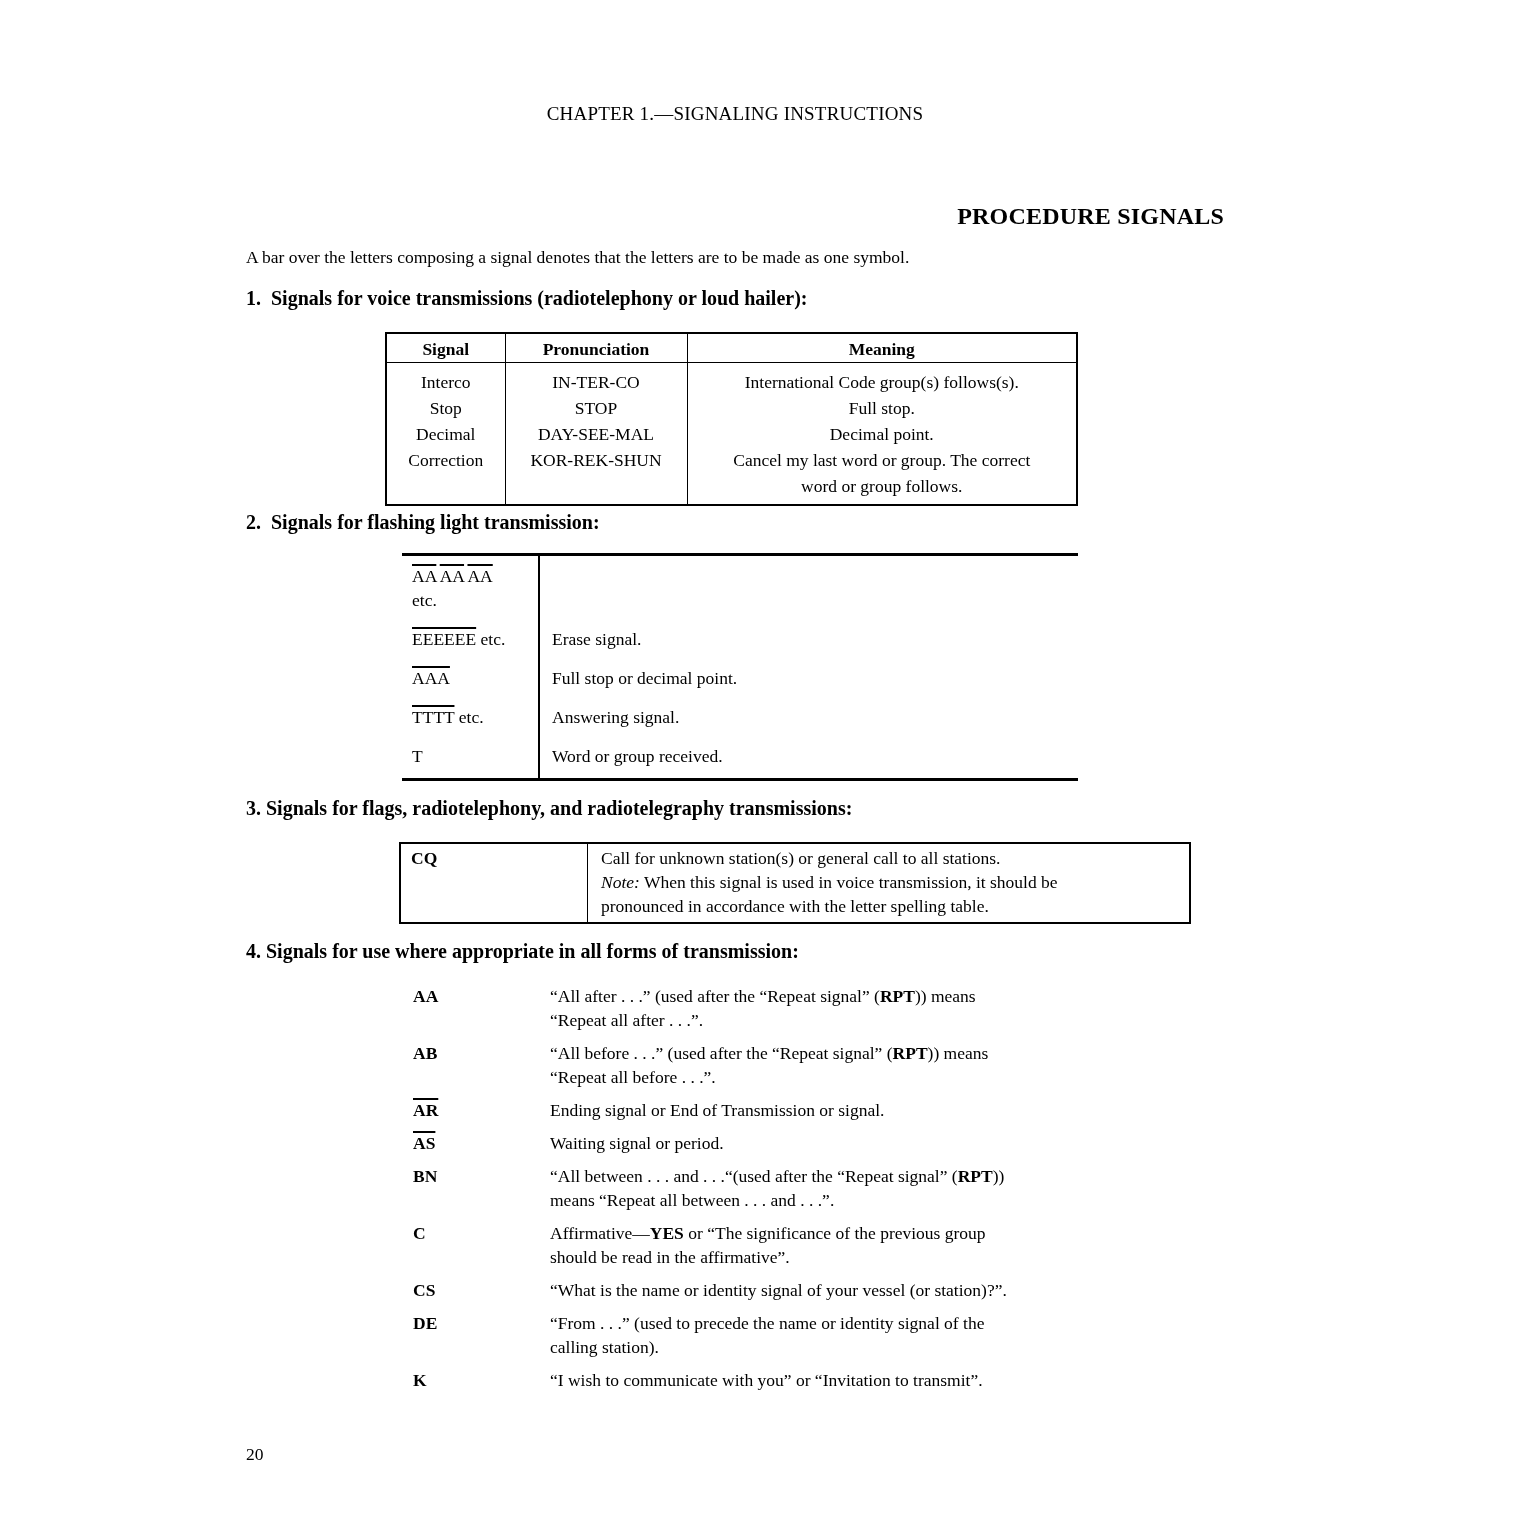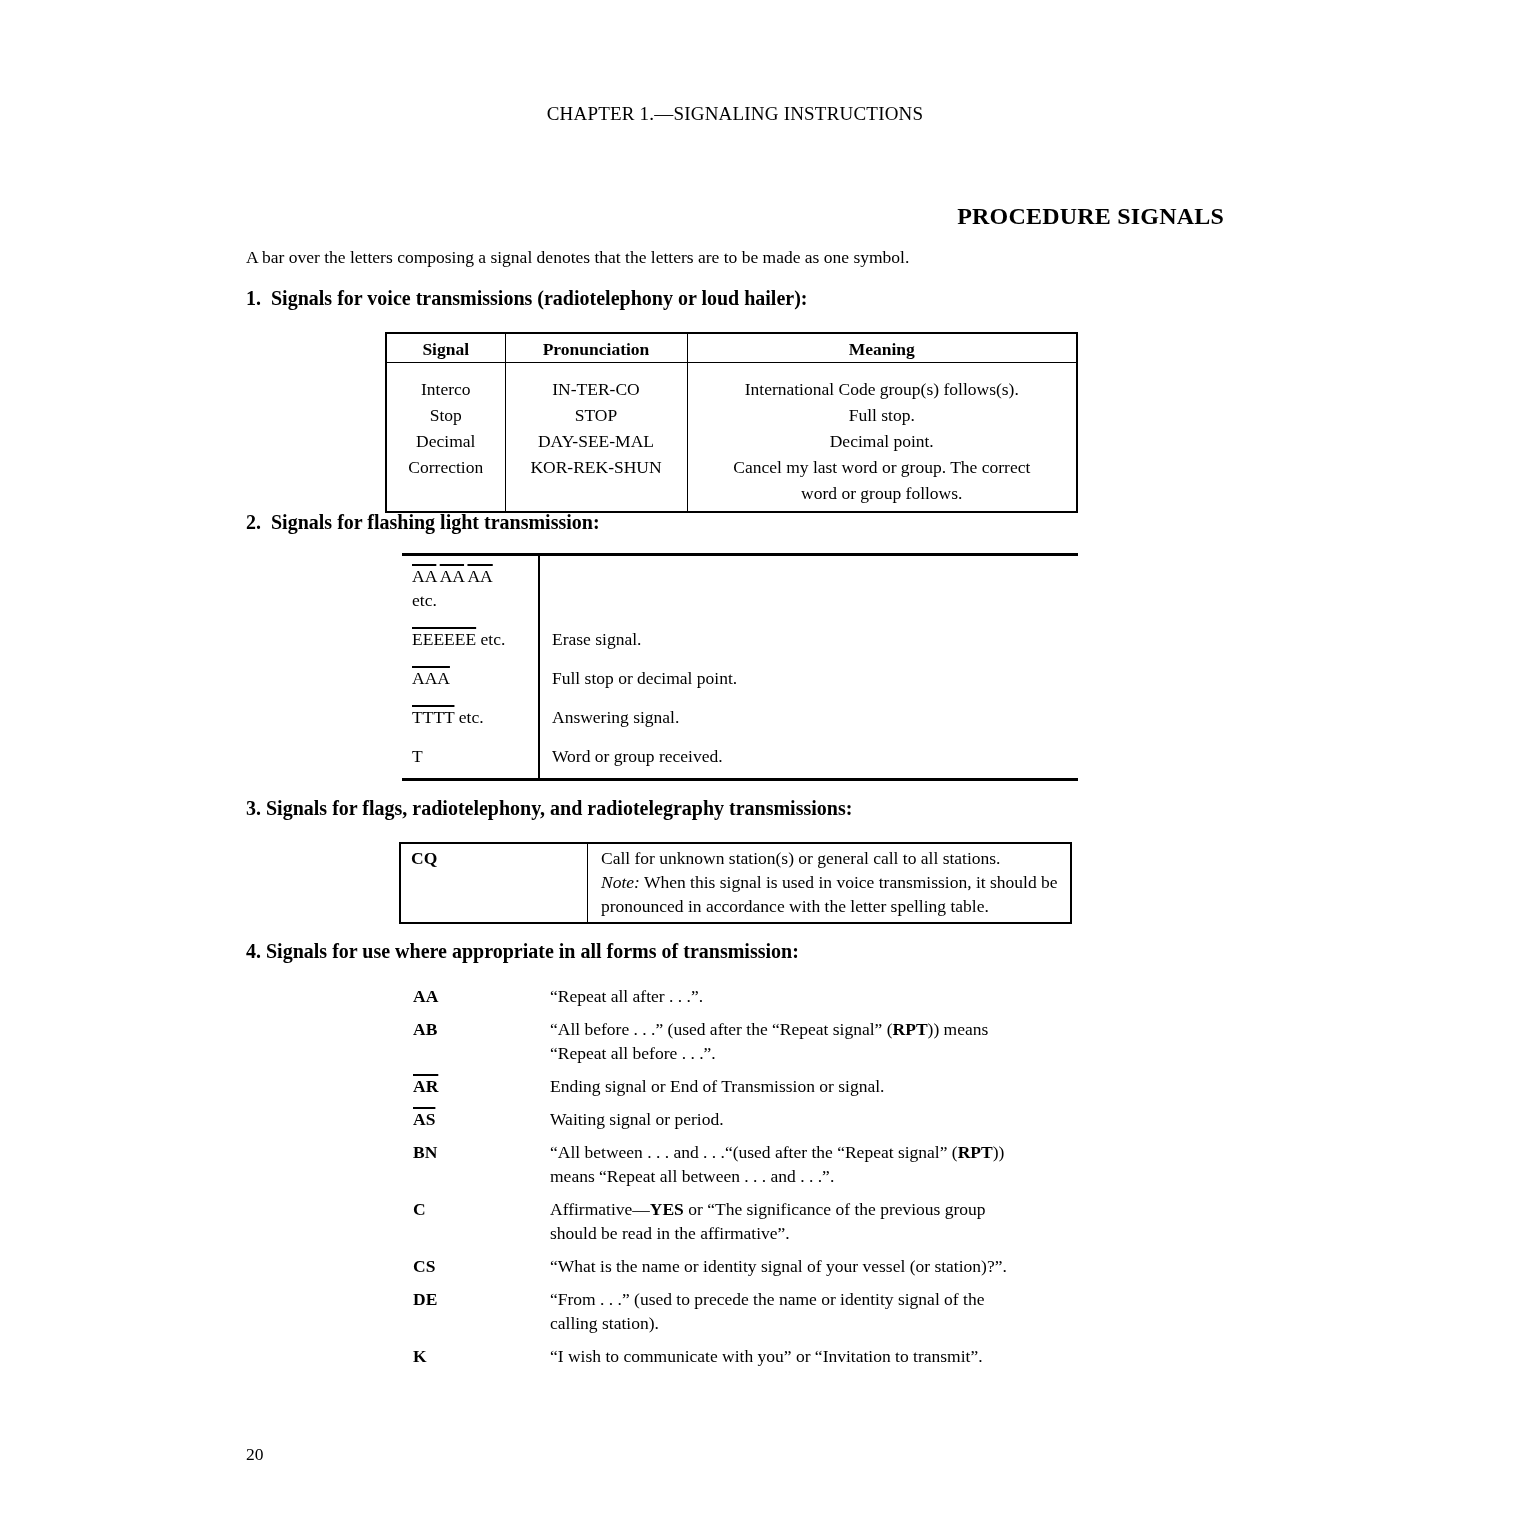--- a/index.html
+++ b/index.html
@@ -17,34 +17,34 @@
   .h-flags{top:797px;}
   .h-all{top:940px;}
 
   
   table.voice{position:absolute;top:332px;left:385px;border-collapse:collapse;border:2px solid #000;
     font-size:17.5px;table-layout:fixed;width:691px;}
   table.voice th,table.voice td{border-left:1.5px solid #000;text-align:center;vertical-align:top;
     padding:0 8px;line-height:26px;}
   table.voice th:first-child,table.voice td:first-child{border-left:none;}
   table.voice thead th{border-bottom:1.5px solid #000;font-weight:bold;padding-top:2px;}
-  table.voice tbody tr:first-child td{padding-top:13px;}
+  table.voice tbody tr:first-child td{padding-top:6px;}
   table.voice tbody tr:last-child td{padding-bottom:5px;}
 
   
   .flash{position:absolute;top:553px;left:402px;width:676px;border-top:3px solid #000;
     border-bottom:3px solid #000;padding:8px 0 10px 0;font-size:17.5px;}
   .flash-divider{position:absolute;left:136px;top:0;bottom:0;width:1.5px;background:#000;}
   .flash-row{display:flex;margin-bottom:15px;line-height:24px;}
   .flash-row:last-child{margin-bottom:0;}
   .flash-sig{width:136px;box-sizing:border-box;padding-left:10px;font-weight:normal;flex-shrink:0;}
   .flash-mean{flex:1;padding-left:14px;}
 
   
-  .cq{position:absolute;top:842px;left:399px;width:673px;border:2px solid #000;display:flex;
+  .cq{position:absolute;top:842px;left:399px;width:792px;border:2px solid #000;display:flex;
     box-sizing:border-box;font-size:17.5px;line-height:24px;}
   .cq-sig{width:146px;box-sizing:border-box;padding:2px 0 0 10px;font-weight:bold;flex-shrink:0;}
   .cq-mean{flex:1;border-left:1.5px solid #000;padding:2px 12px 4px 13px;margin-left:40px;}
   .note-label{font-style:italic;}
 
   
   .defs{position:absolute;top:984px;left:413px;width:666px;font-size:17.5px;}
   .def-row{display:flex;margin-bottom:9px;line-height:24px;}
   .def-term{width:137px;font-weight:bold;flex-shrink:0;}
   .def-desc{flex:1;}
@@ -144,20 +144,21 @@
       <div>pronounced in accordance with the letter spelling table.</div>
     </div>
   </div>
 
   <div class="sec-heading h-all">4. Signals for use where appropriate in all forms of transmission:</div>
 
   <div class="defs">
     <div class="def-row">
       <div class="def-term">AA</div>
       <div class="def-desc">
+        <div><span>“All after . . .” (used after the “Repeat signal” (</span><span class="b">RPT</span><span>)) means</span></div>
         <div>“Repeat all after . . .”.</div>
       </div>
     </div>
     <div class="def-row">
       <div class="def-term">AB</div>
       <div class="def-desc">
         <div><span>“All before . . .” (used after the “Repeat signal” (</span><span class="b">RPT</span><span>)) means</span></div>
         <div>“Repeat all before . . .”.</div>
       </div>
     </div>

